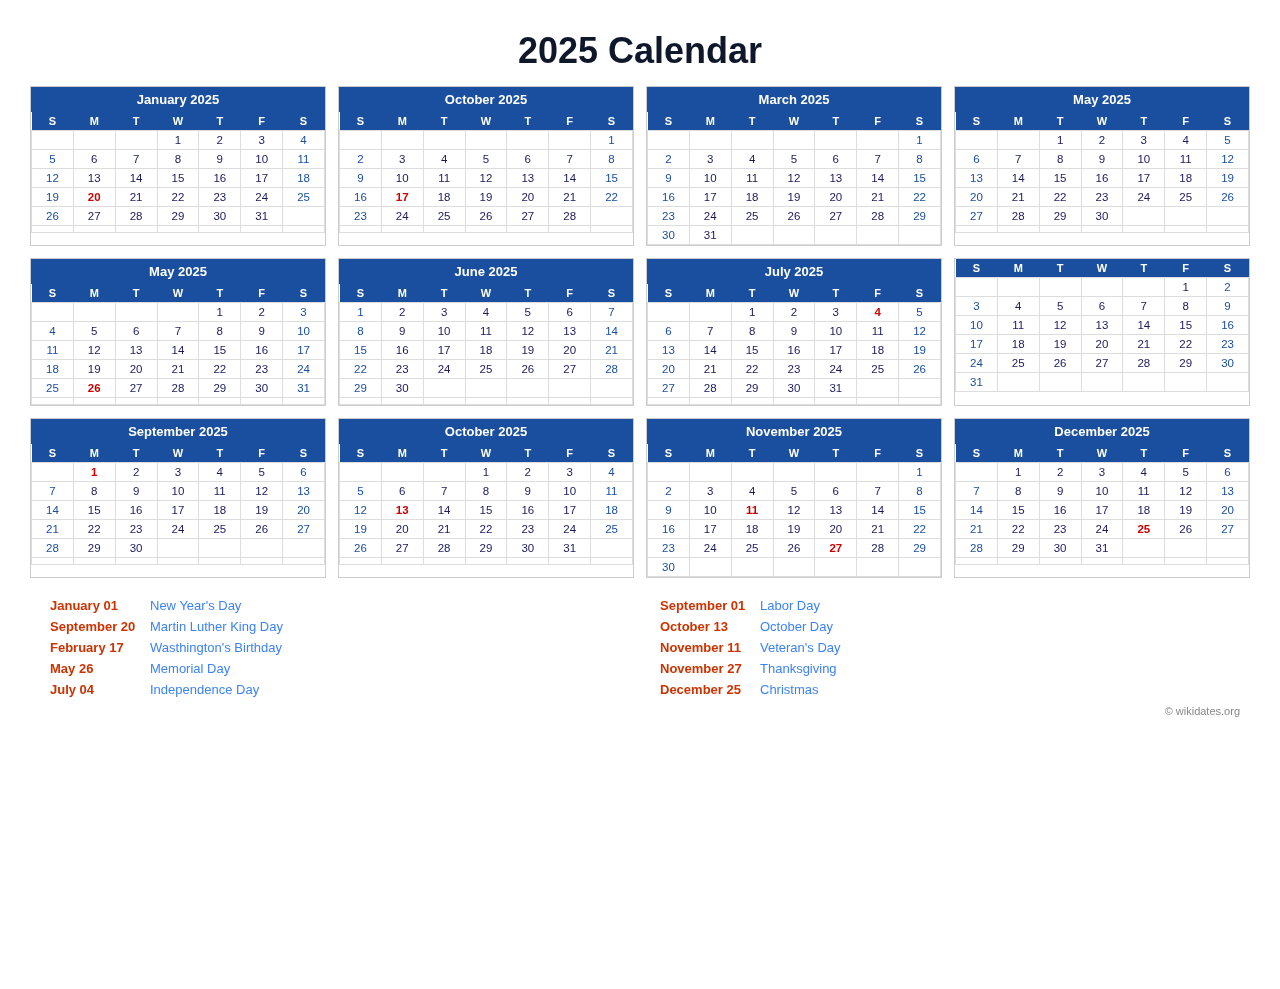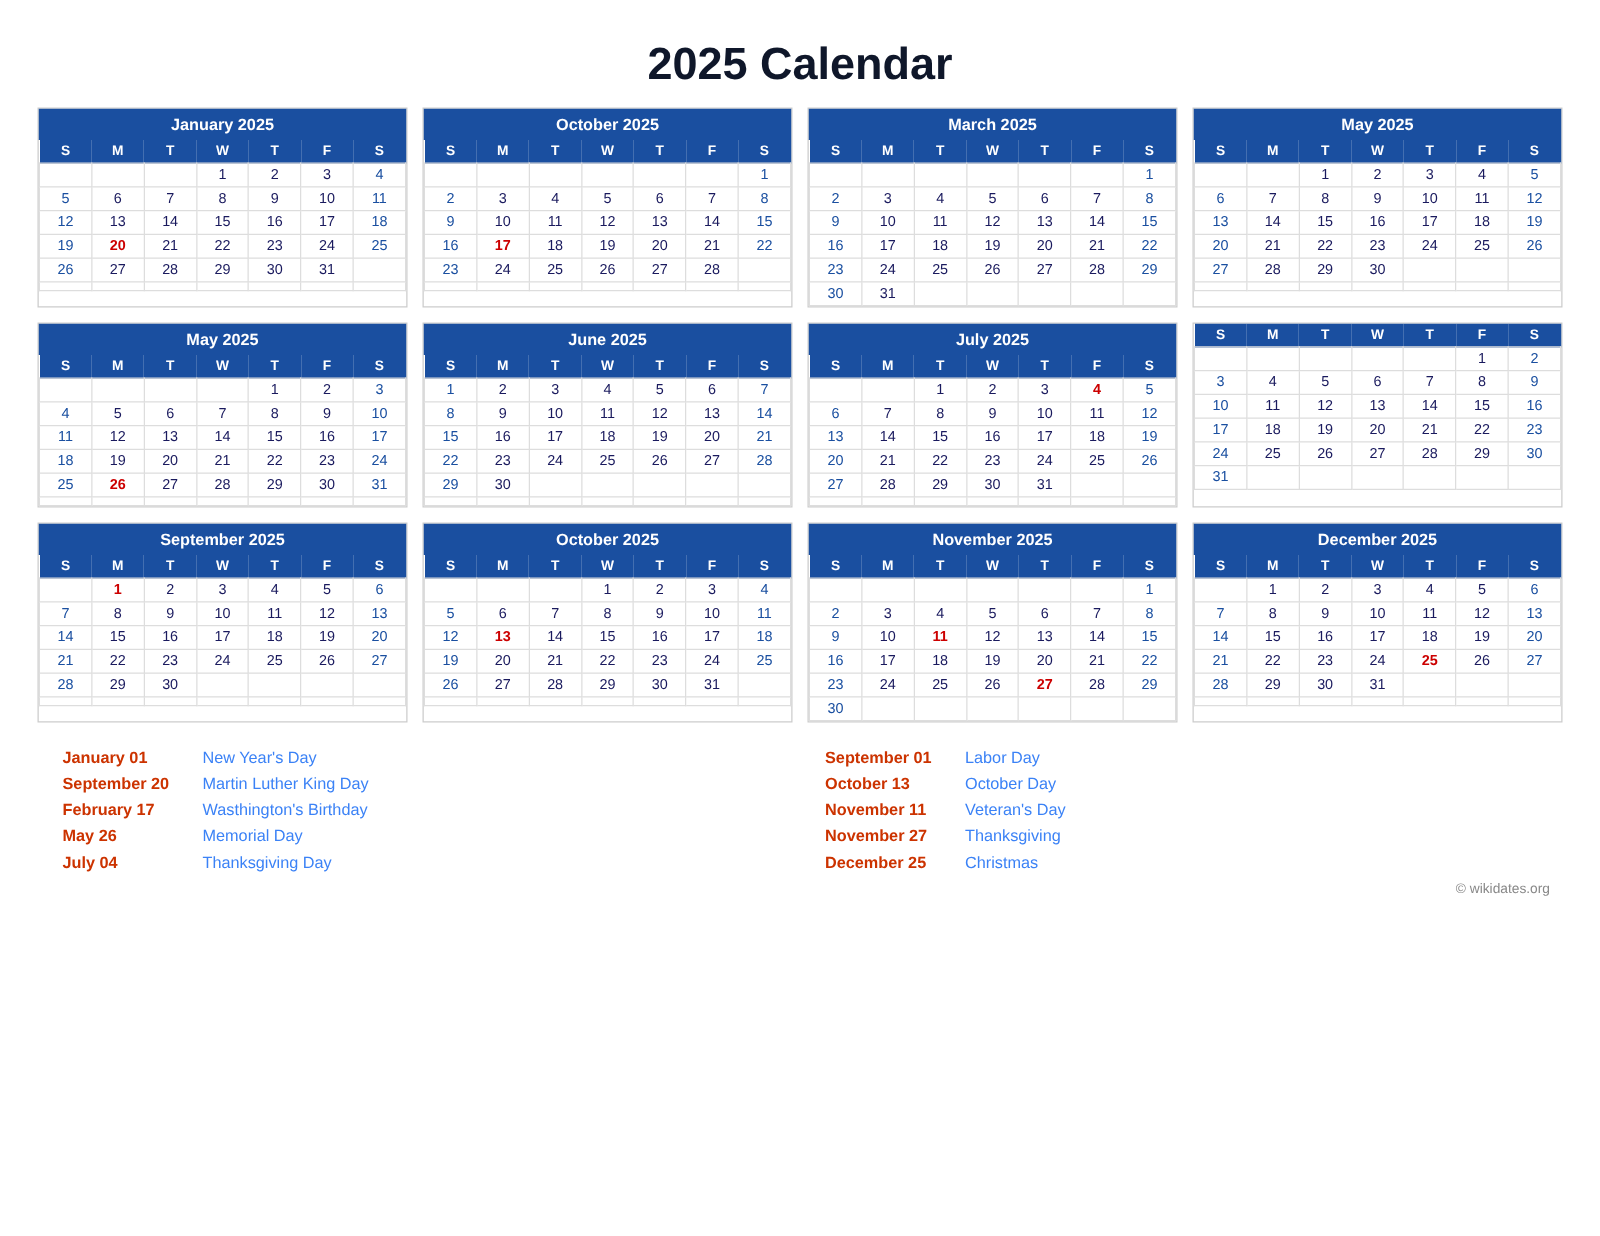--- a/index.html
+++ b/index.html
@@ -72,21 +72,20 @@
     }
     .holiday-col {
       display: flex;
       flex-direction: column;
       gap: 6px;
       padding-left: 20px;
     }
     .holiday-row {
       display: flex;
       align-items: baseline;
-      gap: 12px;
     }
     .holiday-date {
       color: #cc3300;
       font-weight: bold;
       min-width: 100px;
     }
     .holiday-name {
       color: #3b82f6;
     }
     .footer {
@@ -981,21 +980,21 @@
       <div class="holiday-row">
         <span class="holiday-date">February 17</span>
         <span class="holiday-name">Wasthington's Birthday</span>
       </div>
       <div class="holiday-row">
         <span class="holiday-date">May 26</span>
         <span class="holiday-name">Memorial Day</span>
       </div>
       <div class="holiday-row">
         <span class="holiday-date">July 04</span>
-        <span class="holiday-name">Thanksgiving Day</span>
+        <span class="holiday-name">Independence Day</span>
       </div>
     </div>
   <div class="holiday-col" id="holidays-right">
       <div class="holiday-row">
         <span class="holiday-date">September 01</span>
         <span class="holiday-name">Labor Day</span>
       </div>
       <div class="holiday-row">
         <span class="holiday-date">October 13</span>
         <span class="holiday-name">October Day</span>

